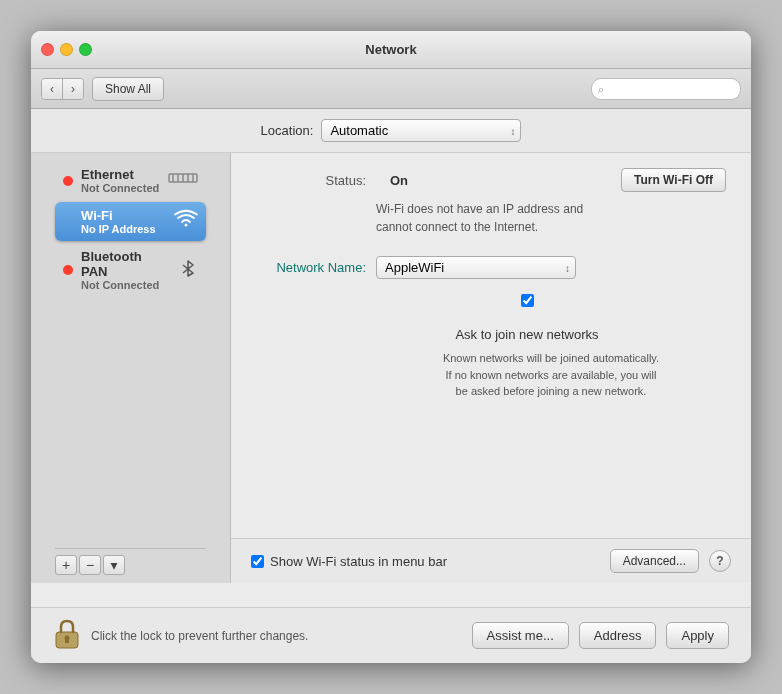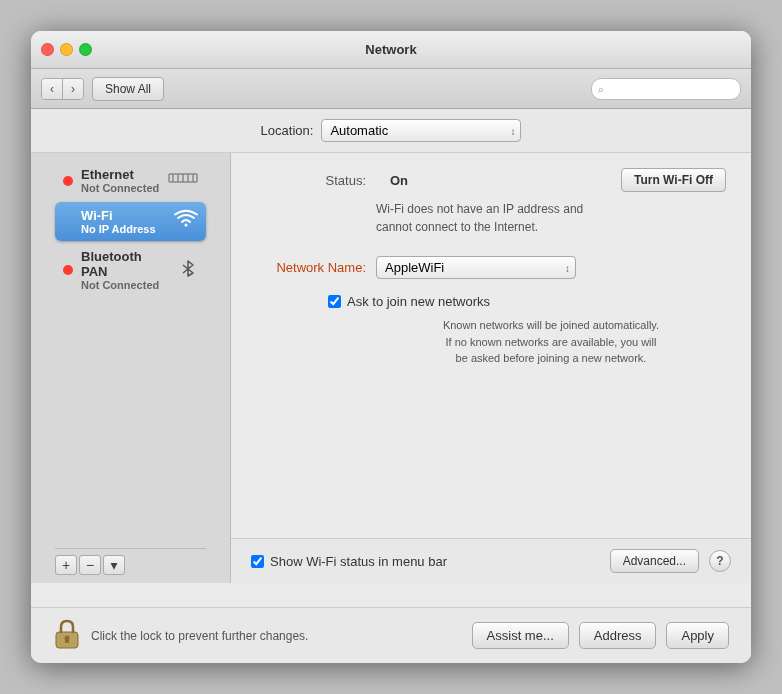--- a/index.html
+++ b/index.html
@@ -230,42 +230,43 @@
       margin-left: 120px;
       margin-bottom: 20px;
       line-height: 1.5;
     }
     .network-name-row {
       display: flex;
       align-items: center;
       gap: 10px;
       margin-bottom: 15px;
     }
-    .network-name-label { color: #c2410c; font-size: 13px; min-width: 110px; text-align: right; }
+    .network-name-label { color: #0f766e; font-size: 13px; min-width: 110px; text-align: right; }
     .network-select-wrapper {
       position: relative;
       display: inline-block;
     }
     .network-select-wrapper select {
       background: linear-gradient(to bottom, #fefefe, #e8e8e8);
       border: 1px solid #aaa;
       border-radius: 4px;
       padding: 3px 24px 3px 8px;
       font-size: 13px;
       appearance: none;
       -webkit-appearance: none;
       cursor: pointer;
       width: 200px;
     }
     .checkbox-row {
       display: flex;
       align-items: center;
       margin-left: 72px;
       margin-bottom: 8px;
-      gap: 6px;
+      gap: 20px;
+      flex-direction: column;
     }
     .checkbox-row input[type="checkbox"] { cursor: pointer; }
     .checkbox-label { font-size: 13px; color: #333; }
     .checkbox-desc {
       font-size: 11px;
       color: #555;
       margin-left: 120px;
       line-height: 1.5;
       text-align: center;
     }

